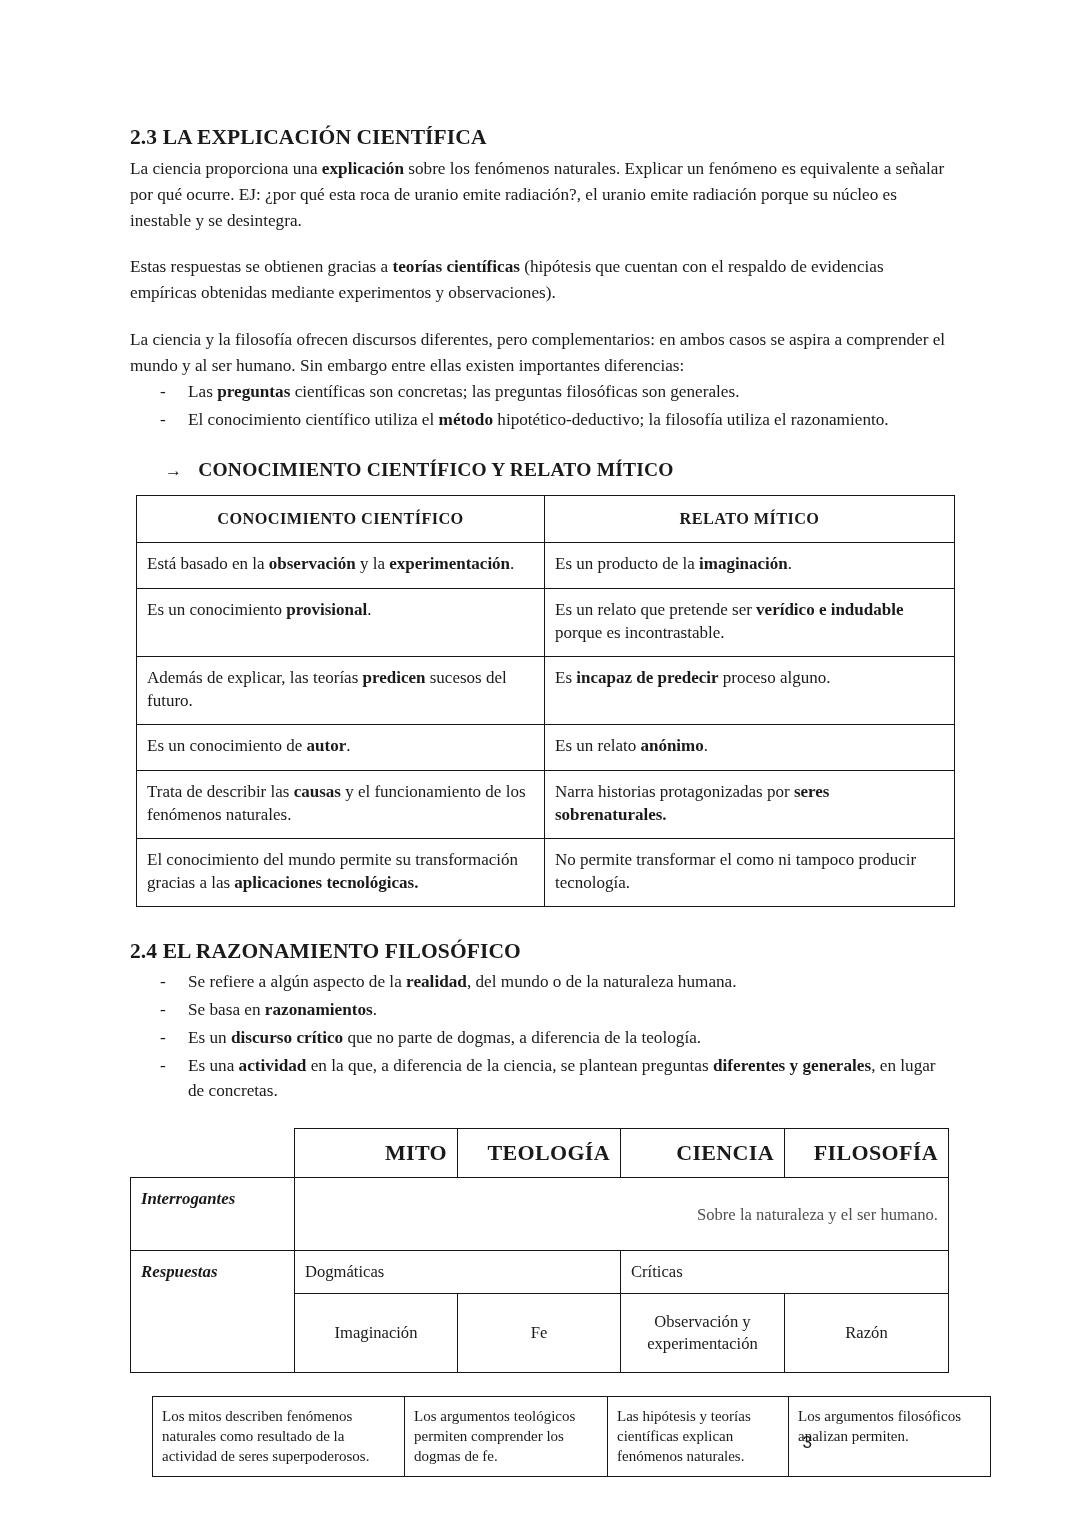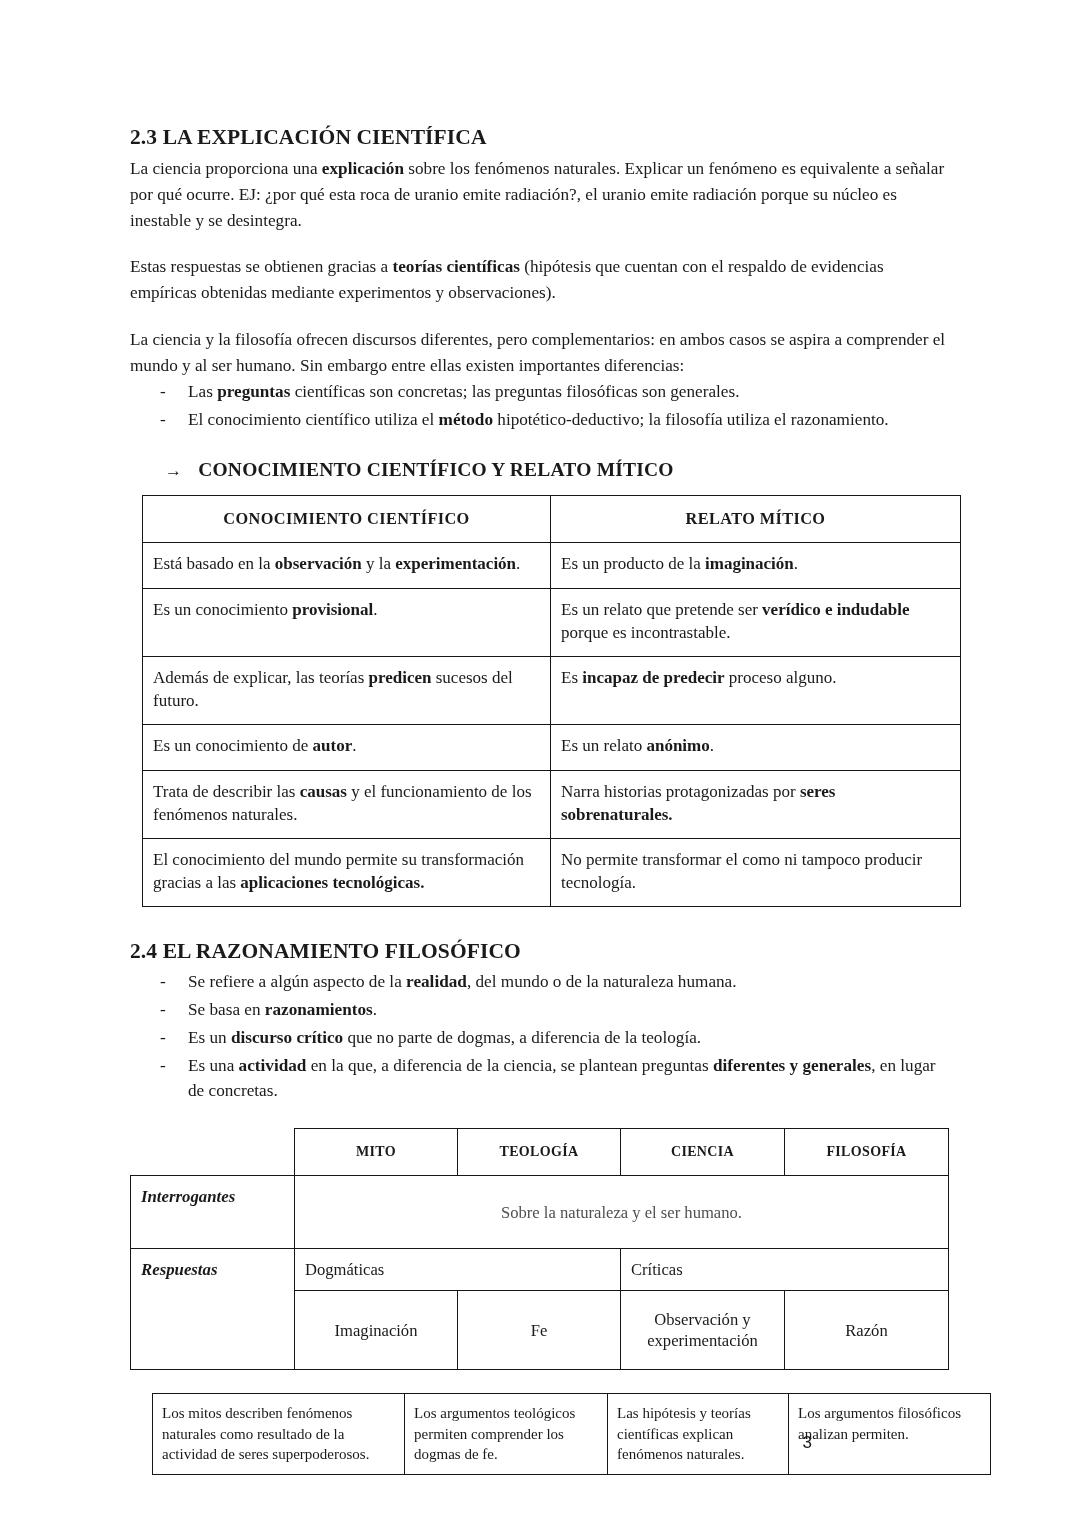--- a/index.html
+++ b/index.html
@@ -87,21 +87,21 @@
     table-layout: fixed;
   }
   table.tbl td, table.tbl th {
     border: 1.6px solid #161616;
     vertical-align: top;
     font-weight: normal;
   }
 
   #table-conocimiento {
     width: 818px;
-    margin-left: 12px;
+    margin-left: 6px;
   }
   #table-conocimiento th {
     text-align: center;
     font-weight: bold;
     font-size: 16.3px;
     letter-spacing: 0.4px;
     padding: 13px 6px 13px 6px;
     vertical-align: middle;
   }
   #table-conocimiento td {
@@ -117,39 +117,39 @@
   }
   #table-comparativa td {
     font-size: 16.6px;
     padding: 10px 10px;
     line-height: 1.28;
   }
   #table-comparativa td.nb {
     border: none;
   }
   #table-comparativa td.hdr {
-    text-align: center;
-    font-weight: bold;
-    font-size: 14px;
+    text-align: right;
+    font-weight: bold;
+    font-size: 22px;
     letter-spacing: 0.35px;
     vertical-align: middle;
     height: 26px;
   }
   #table-comparativa td.rowlabel {
     font-weight: bold;
     font-size: 16.8px;
     vertical-align: top;
     font-style: italic;
   }
   #table-comparativa td.center {
     text-align: center;
     vertical-align: middle;
   }
   #table-comparativa td.spanmid {
-    text-align: center;
+    text-align: right;
     color: #50504f;
     vertical-align: middle;
   }
   #table-comparativa td.tall { height: 52px; }
   #table-comparativa td.tall2 { height: 58px; }
 
   
   #table-descripciones {
     width: 838px;
     margin-left: 22px;

